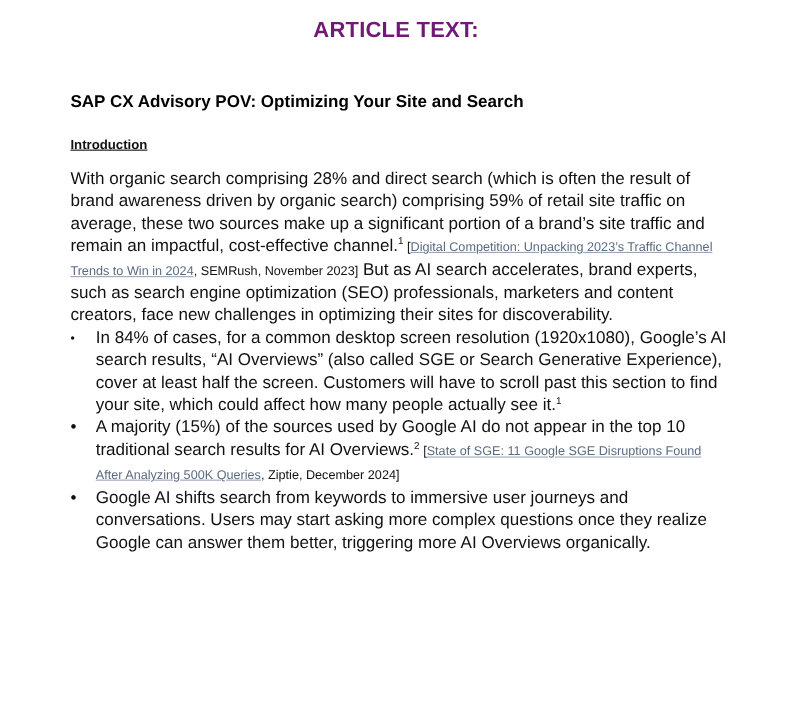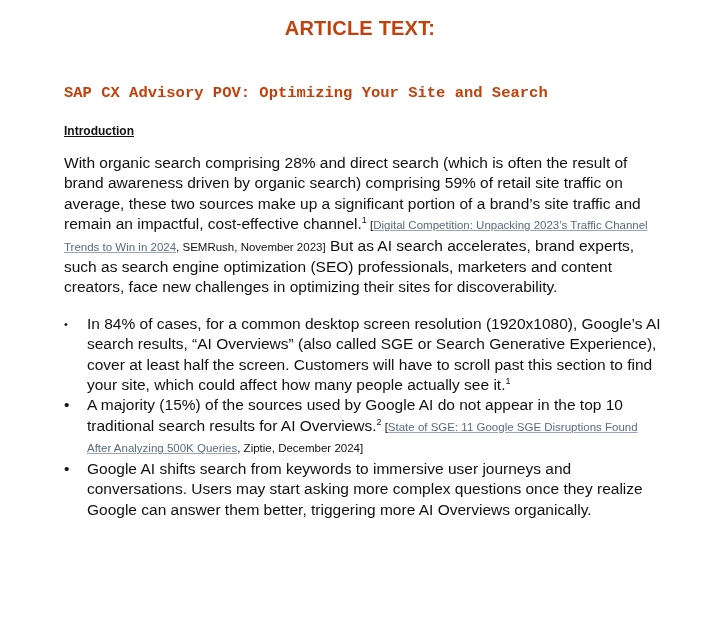--- a/index.html
+++ b/index.html
@@ -1,23 +1,23 @@
 <!DOCTYPE html>
 <html><head>
 <meta charset="utf-8">
 <style>
   html, body { margin: 0; padding: 0; background: #ffffff; }
   body { width: 720px; height: 637px; overflow: hidden; position: relative;
          font-family: "Liberation Sans", sans-serif; color: #111111; }
   .page-heading { position: absolute; top: 17px; left: 0; width: 720px; text-align: center;
-         font-weight: bold; font-size: 20px; color: #c2410c; letter-spacing: 0.2px; }
+         font-weight: bold; font-size: 20px; color: #701a75; letter-spacing: 0.2px; }
   .doc { position: absolute; left: 64px; top: 83px; width: 600px; }
-  .title { font-weight: bold; font-size: 15.5px; line-height: 20px; margin: 0; color: #c2410c; font-family: Liberation Mono, monospace; }
+  .title { font-weight: bold; font-size: 15.5px; line-height: 20px; margin: 0; color: #000000; }
   .section { font-weight: bold; font-size: 12px; text-decoration: underline; margin: 18px 0 0 0; line-height: 20px; }
-  .para { font-size: 15.5px; line-height: 20.4px; margin: 12px 0 16px 0; }
+  .para { font-size: 15.5px; line-height: 20.4px; margin: 12px 0 0 0; }
   .cite { font-size: 11.5px; color: #111; }
   .cite-link { color: #5a6b80; text-decoration: underline; text-decoration-color: #9aa6b4; }
   sup { font-size: 9px; vertical-align: super; line-height: 0; }
   ul { list-style: none; margin: 0; padding: 0; }
   li { position: relative; padding-left: 23px; font-size: 15.5px; line-height: 20.4px; }
   .bullet { position: absolute; left: 0; top: 0; width: 16px; }
   .bullet.small { font-size: 11px; }
 </style>
 </head>
 <body>

